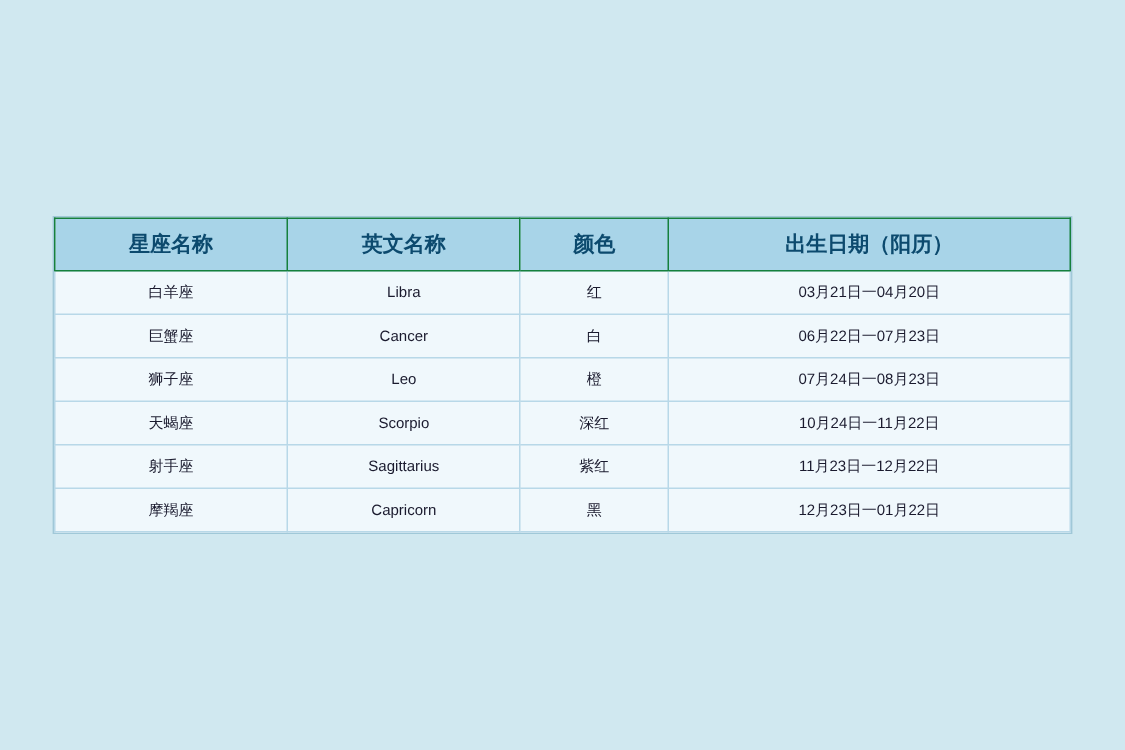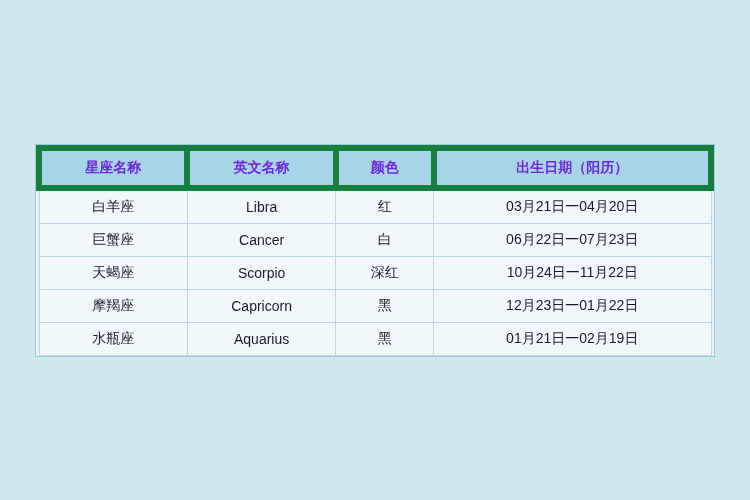--- a/index.html
+++ b/index.html
@@ -28,38 +28,38 @@
     table {
       width: 100%;
       border-collapse: collapse;
     }
 
     thead tr {
       background-color: #a8d4e8;
     }
 
     thead th {
-      border: 6px solid #15803d;
+      border: 1px solid #15803d;
       padding: 8px 10px;
       text-align: center;
       font-weight: bold;
-      color: #6d28d9;
+      color: #0c4a6e;
       font-size: 14px;
     }
 
     tbody tr {
       background-color: #f0f8fc;
     }
 
     tbody td {
       border: 1px solid #b8d8e8;
       padding: 7px 10px;
       text-align: center;
       color: #1a1a2e;
-      font-size: 14px;
+      font-size: 10px;
     }
 
     tbody td:first-child {
       font-weight: normal;
     }
 
     tbody td:nth-child(2) {
       font-style: normal;
     }
   </style>
@@ -83,32 +83,38 @@
           <td>红</td>
           <td>03月21日一04月20日</td>
         </tr>
         <tr>
           <td>巨蟹座</td>
           <td>Cancer</td>
           <td>白</td>
           <td>06月22日一07月23日</td>
         </tr>
         <tr>
+          <td>狮子座</td>
+          <td>Leo</td>
+          <td>橙</td>
+          <td>07月24日一08月23日</td>
+        </tr>
+        <tr>
           <td>天蝎座</td>
           <td>Scorpio</td>
           <td>深红</td>
           <td>10月24日一11月22日</td>
+        </tr>
+        <tr>
+          <td>射手座</td>
+          <td>Sagittarius</td>
+          <td>紫红</td>
+          <td>11月23日一12月22日</td>
         </tr>
         <tr>
           <td>摩羯座</td>
           <td>Capricorn</td>
           <td>黑</td>
           <td>12月23日一01月22日</td>
         </tr>
-        <tr>
-          <td>水瓶座</td>
-          <td>Aquarius</td>
-          <td>黑</td>
-          <td>01月21日一02月19日</td>
-        </tr>
       </tbody>
   </table>
 </div>
 
 </body></html>

